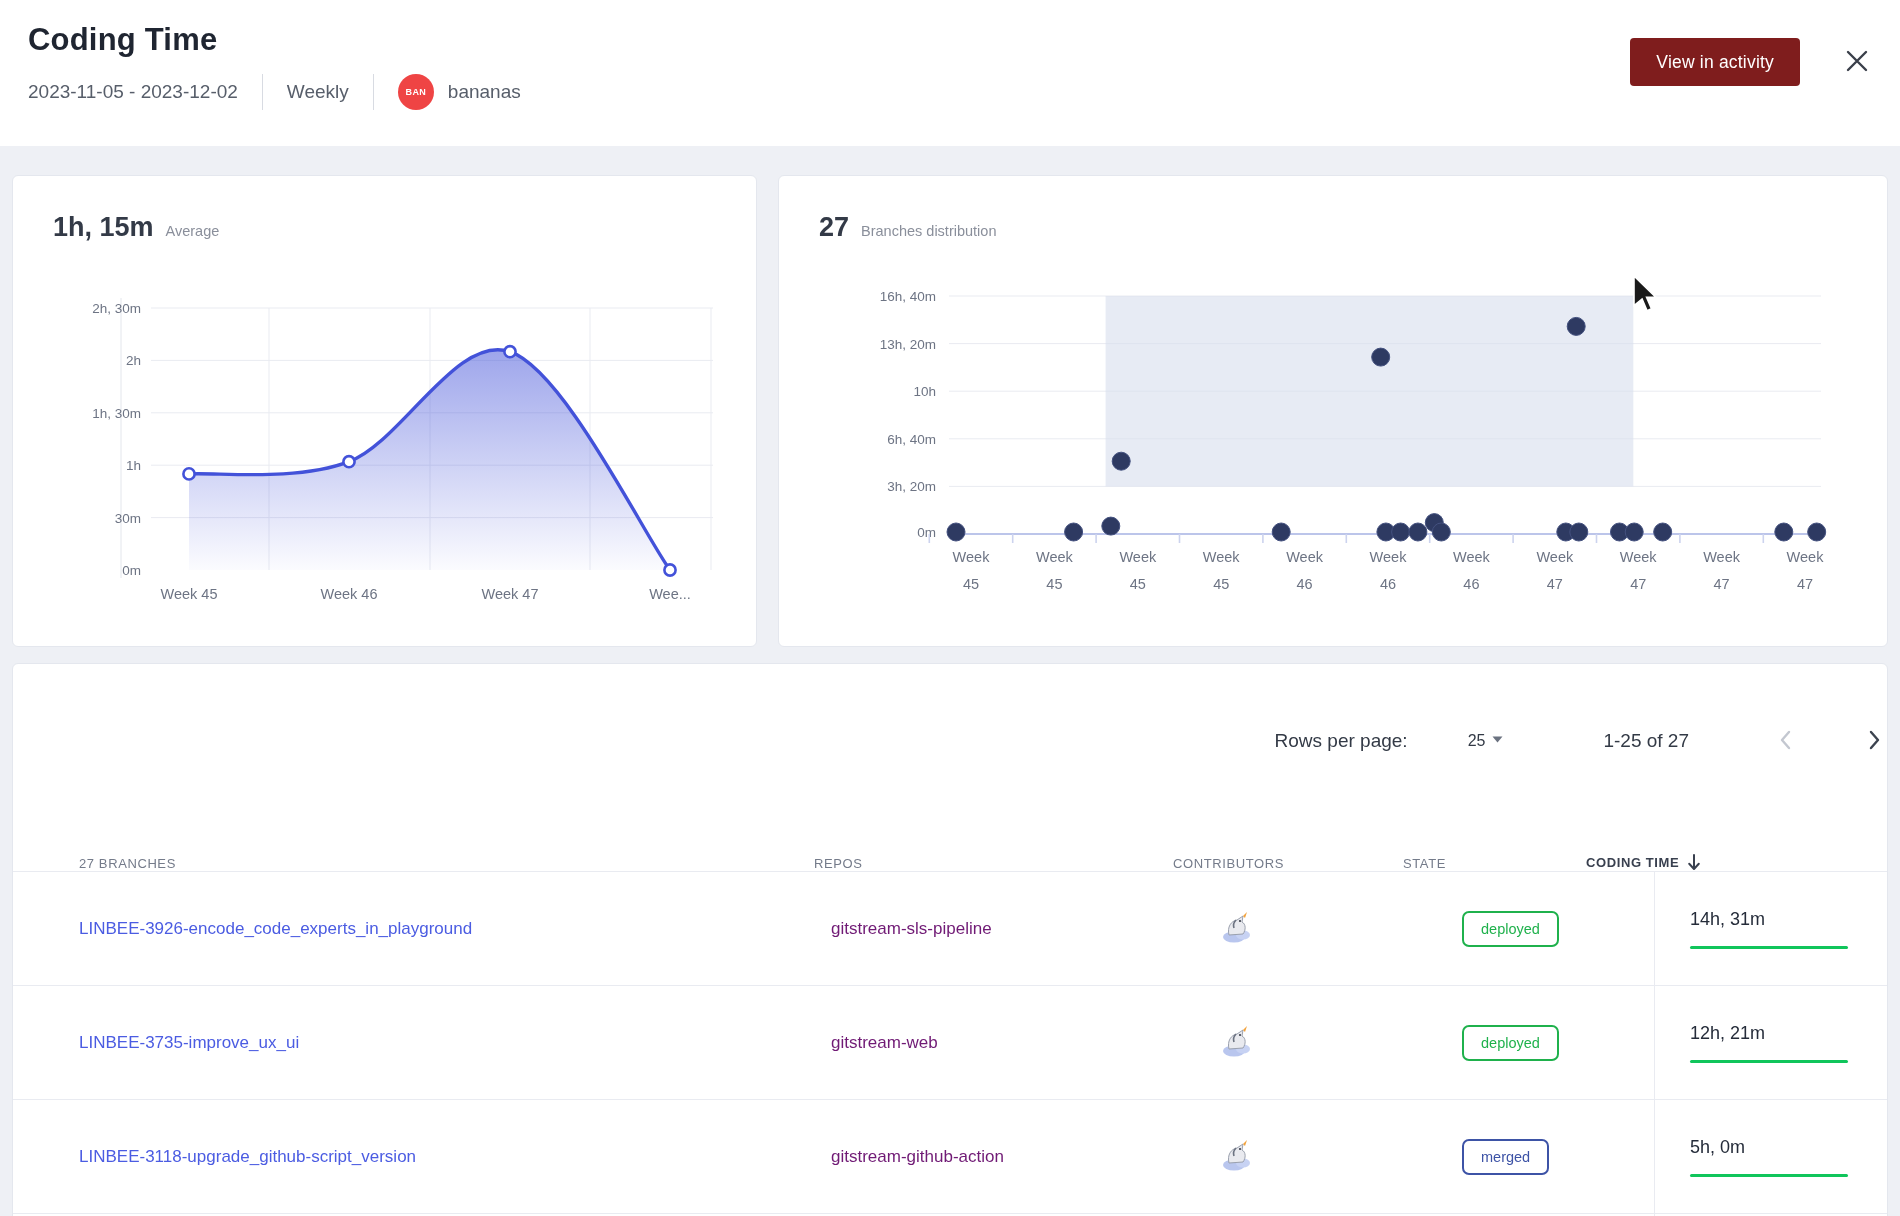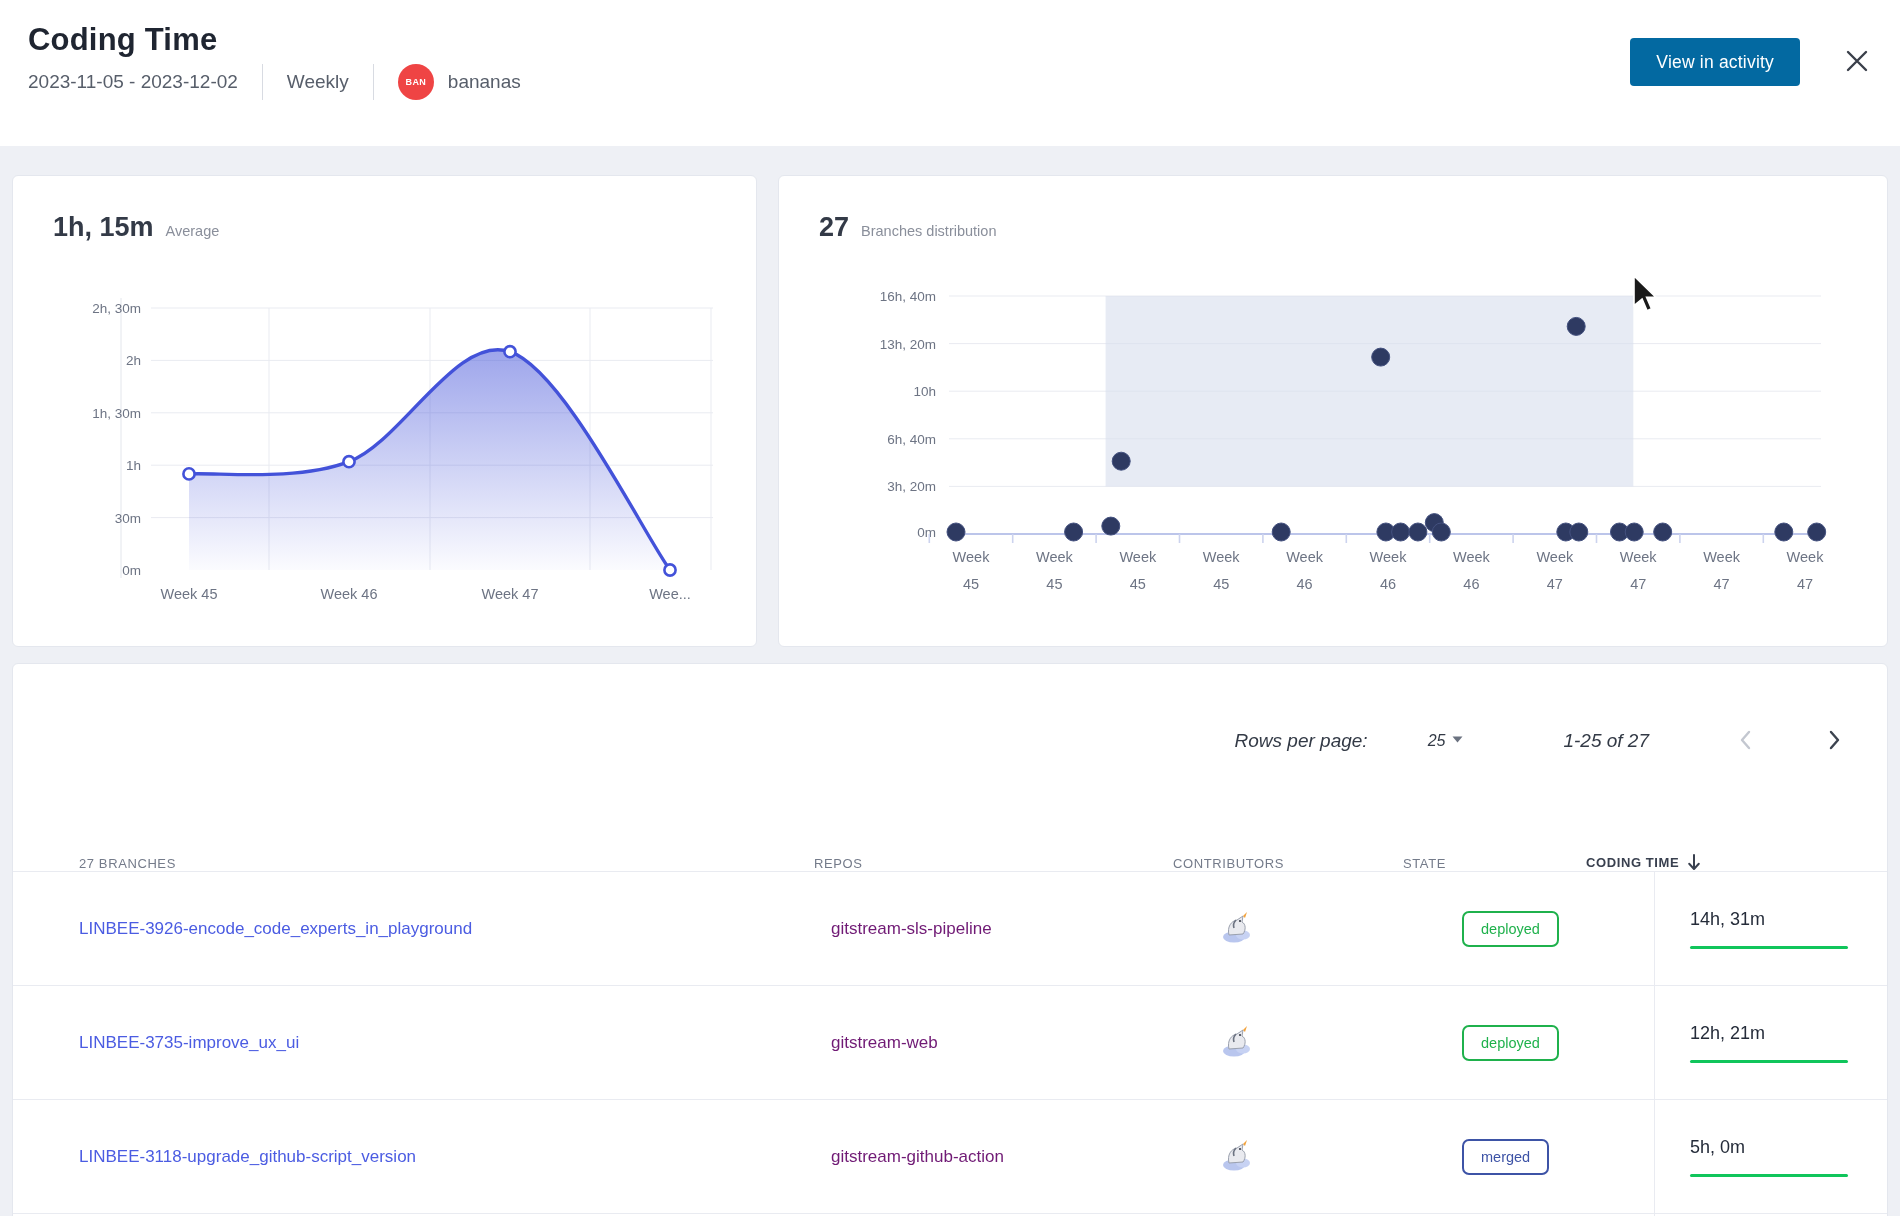--- a/index.html
+++ b/index.html
@@ -10,31 +10,31 @@
     color:#2a3140;
     position:relative;
   }
   
   .topbar {
     background:#fff; height:146px; width:100%;
     display:flex; align-items:flex-start; justify-content:space-between;
     padding:22px 26px 0 28px;
   }
   .title-block h1 { font-size:31px; font-weight:700; color:#1f2531; letter-spacing:.2px; }
-  .sub-row { display:flex; align-items:center; margin-top:6px; }
+  .sub-row { display:flex; align-items:center; margin-top:16px; }
   .sub-row .date, .sub-row .period, .sub-row .user { font-size:19px; color:#575e6a; }
   .vdivider { width:1px; height:36px; background:#d8dbe2; margin:0 24px; }
   .avatar {
     width:36px; height:36px; border-radius:50%; background:#ef4444;
     color:#fff; font-size:9px; font-weight:700; letter-spacing:.3px;
     display:flex; align-items:center; justify-content:center; margin-right:14px;
   }
   .topbar-right { display:flex; align-items:center; gap:40px; margin-top:16px; }
   .btn-primary {
-    background:#0369a1; color:#fff; border:none; border-radius:4px;
+    background:#7f1d1d; color:#fff; border:none; border-radius:4px;
     height:48px; padding:0 26px; font-size:17.5px; font-family:inherit;
     letter-spacing:.2px; cursor:pointer;
   }
   .close-btn { background:none; border:none; cursor:pointer; padding:4px; }
 
   
   .main { padding:29px 12px 0 12px; }
   .cards-row { display:flex; gap:21px; }
   .card {
     background:#fff; border:1px solid #e4e7ee; border-radius:6px;
@@ -46,21 +46,21 @@
   .card-title .small { font-size:14.5px; color:#8a8f9b; }
   .chart-box { position:absolute; left:0; top:0; width:100%; height:100%; }
 
   
   .table-card {
     margin-top:16px; background:#fff; border:1px solid #e4e7ee; border-radius:6px;
     width:1876px; height:760px; padding-top:46px; position:relative;
   }
   .pag-row {
     height:62px; display:flex; align-items:center; justify-content:flex-end;
-    padding-right:40px; gap:18px;font-style:italic;
+    gap:18px;
   }
   .pag-row .rpp-label { font-size:19px; color:#333a46; }
   .rpp-select {
     display:flex; align-items:flex-start; gap:7px; margin-left:42px;
     font-size:16px; color:#333a46; cursor:pointer;
   }
   .range-label { font-size:19px; color:#333a46; margin-left:82px; }
   .pag-btn { background:none; border:none; cursor:pointer; padding:6px; }
   .pag-btn.prev { margin-left:66px; }
   .pag-btn.next { margin-left:46px; }

